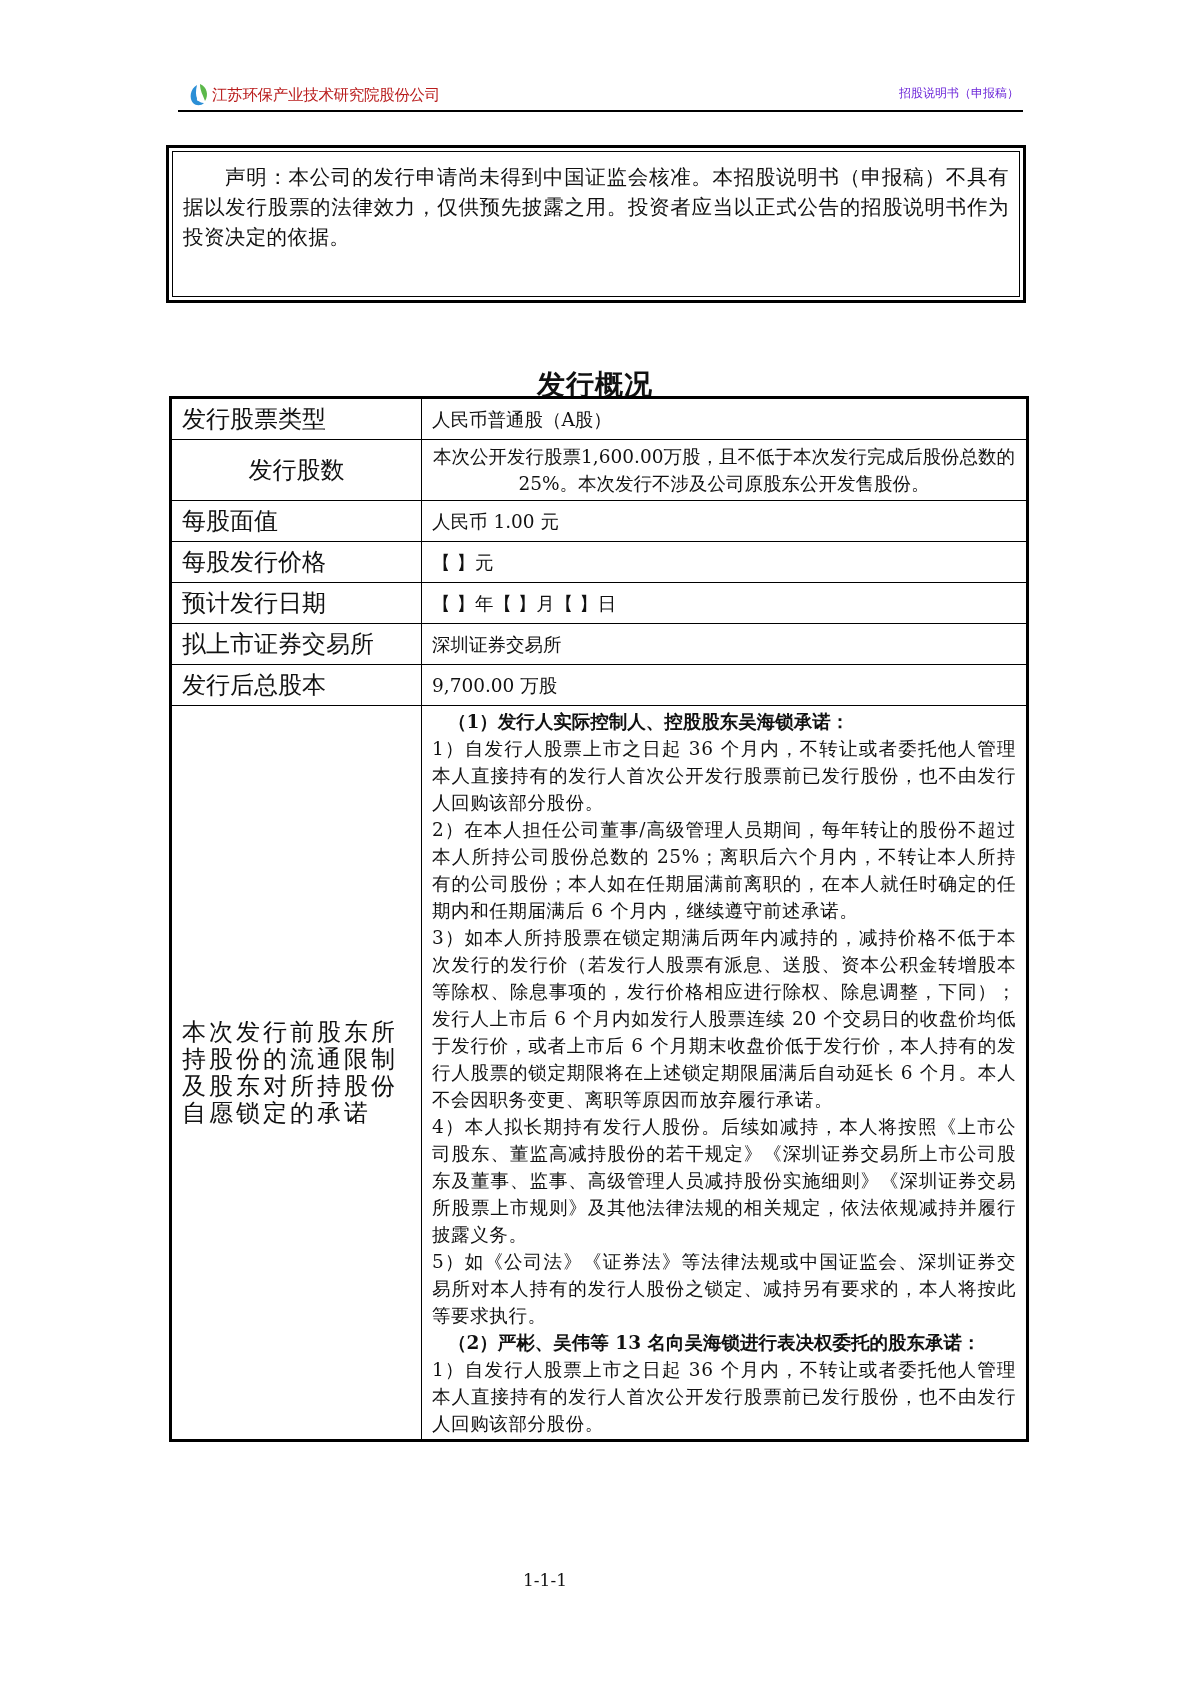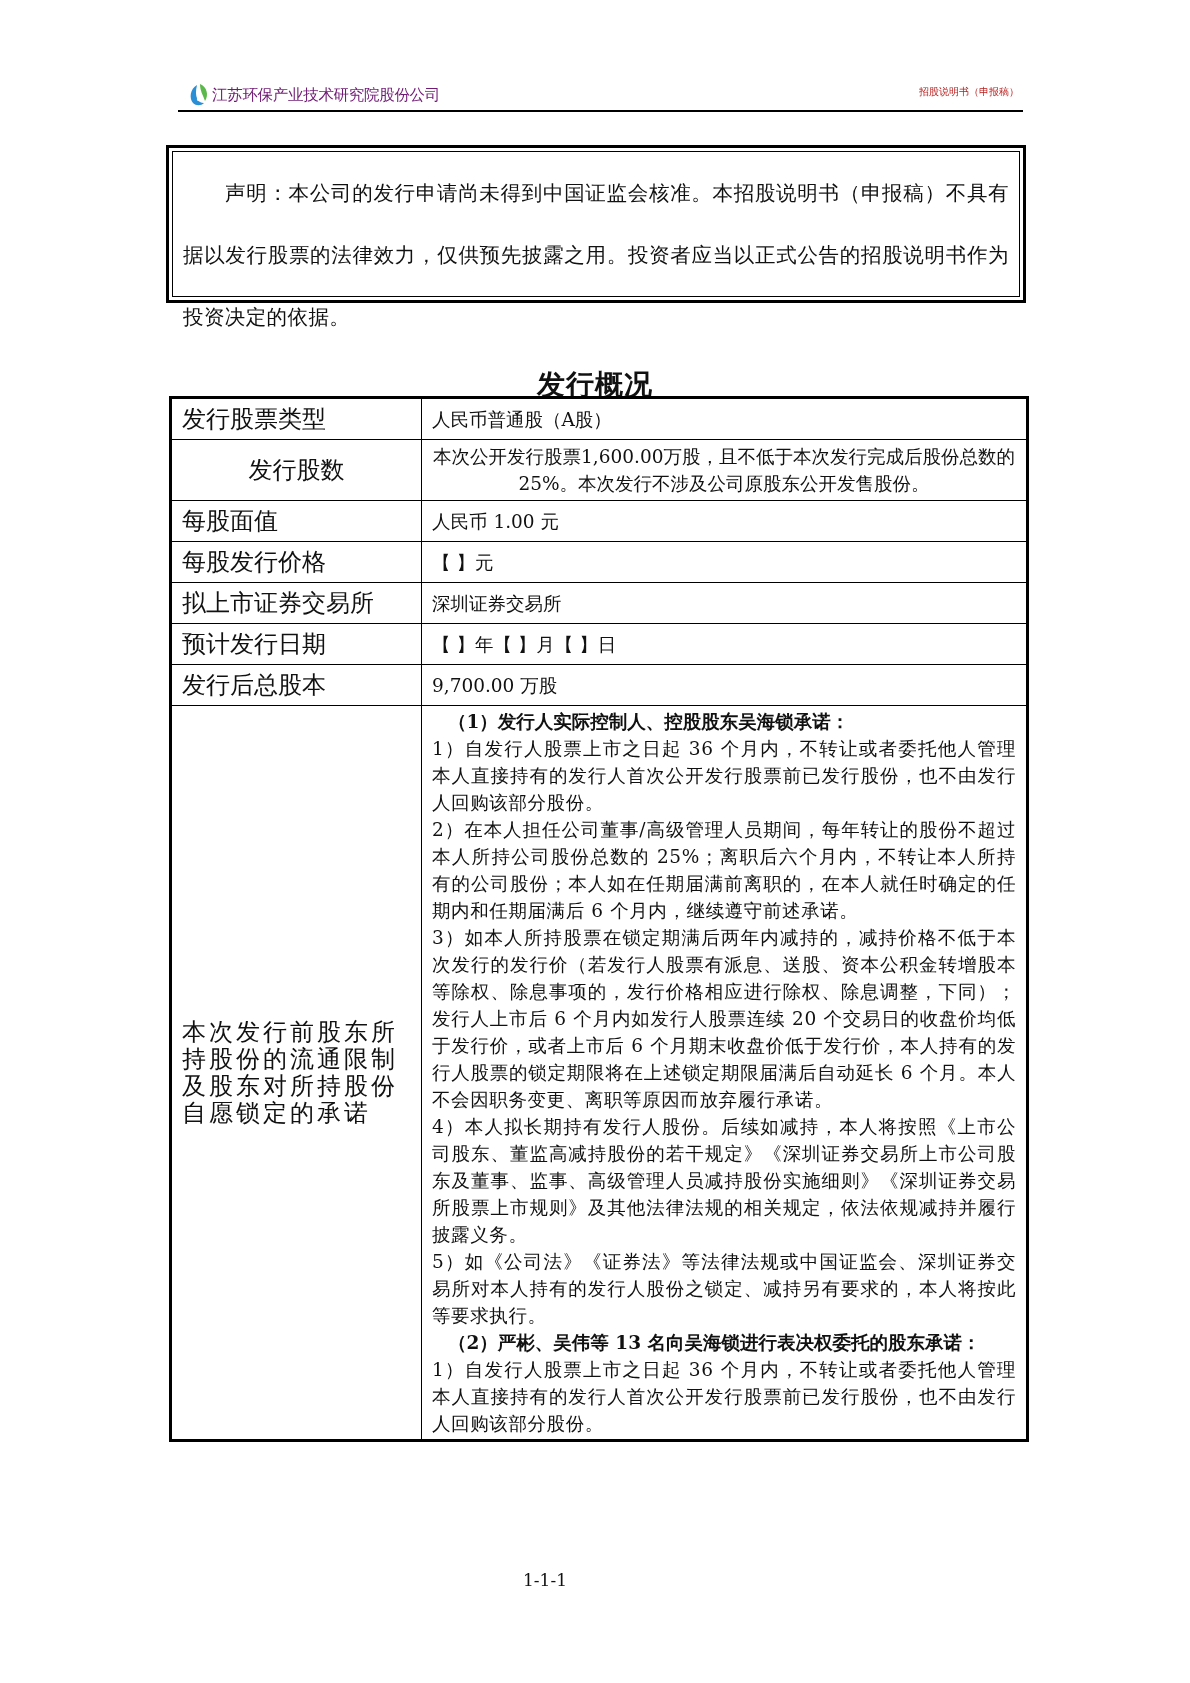--- a/index.html
+++ b/index.html
@@ -10,35 +10,35 @@
     }
     .header {
       position: absolute; left: 178px; top: 82px; width: 845px; height: 28px;
       border-bottom: 2px solid #000;
     }
     .header .logo {
       position: absolute; left: 10px; top: 1px; width: 22px; height: 24px;
     }
     .header .company {
       position: absolute; left: 34px; top: 3px; font-size: 15.5px; letter-spacing: -0.3px;
-      font-family: "DejaVu Sans", "Liberation Sans", sans-serif; color: #701a75;
+      font-family: "DejaVu Sans", "Liberation Sans", sans-serif; color: #b91c1c;
     }
     .header .doc-type {
-      position: absolute; right: 4px; top: 3px; font-size: 10px;
-      font-family: "DejaVu Sans", "Liberation Sans", sans-serif; color: #b91c1c;
+      position: absolute; right: 4px; top: 3px; font-size: 12px;
+      font-family: "DejaVu Sans", "Liberation Sans", sans-serif; color: #6d28d9;
     }
     .notice {
       position: absolute; left: 166px; top: 145px; width: 860px; height: 158px;
       border: 3px solid #000; box-sizing: border-box; padding: 3px;
     }
     .notice-inner {
       width: 100%; height: 100%; border: 1.5px solid #000; box-sizing: border-box;
       padding: 10px 10px 0 10px;
       font-family: "DejaVu Sans", "Liberation Sans", sans-serif;
-      font-size: 20.5px; line-height: 62px; text-indent: 42px; text-align: justify;
+      font-size: 20.5px; line-height: 30px; text-indent: 42px; text-align: justify;
       letter-spacing: 0.4px;
     }
     .title {
       position: absolute; left: 0; width: 1190px; top: 322px; text-align: center;
       font-family: "DejaVu Sans", "Liberation Sans", sans-serif;
       font-size: 28px; font-weight: bold; letter-spacing: 1px; margin-top: 44px;
     }
     table.overview {
       position: absolute; left: 169px; top: 396px; width: 860px;
       border-collapse: collapse; border: 3px solid #000;
@@ -93,26 +93,26 @@
   </tr>
   <tr class="single">
     <td class="label">每股面值</td>
     <td class="value">人民币 1.00 元</td>
   </tr>
   <tr class="single">
     <td class="label">每股发行价格</td>
     <td class="value">【  】元</td>
   </tr>
   <tr class="single">
+    <td class="label">预计发行日期</td>
+    <td class="value">【 】年【 】月【 】日</td>
+  </tr>
+  <tr class="single">
     <td class="label">拟上市证券交易所</td>
     <td class="value">深圳证券交易所</td>
-  </tr>
-  <tr class="single">
-    <td class="label">预计发行日期</td>
-    <td class="value">【 】年【 】月【 】日</td>
   </tr>
   <tr class="single">
     <td class="label">发行后总股本</td>
     <td class="value">9,700.00 万股</td>
   </tr>
   <tr>
     <td class="label label-wrap">本次发行前股东所持股份的流通限制及股东对所持股份自愿锁定的承诺</td>
     <td class="value">
       <div class="commit-heading">（1）发行人实际控制人、控股股东吴海锁承诺：</div>
       <div class="commit-para">1）自发行人股票上市之日起 36 个月内，不转让或者委托他人管理本人直接持有的发行人首次公开发行股票前已发行股份，也不由发行人回购该部分股份。</div>

